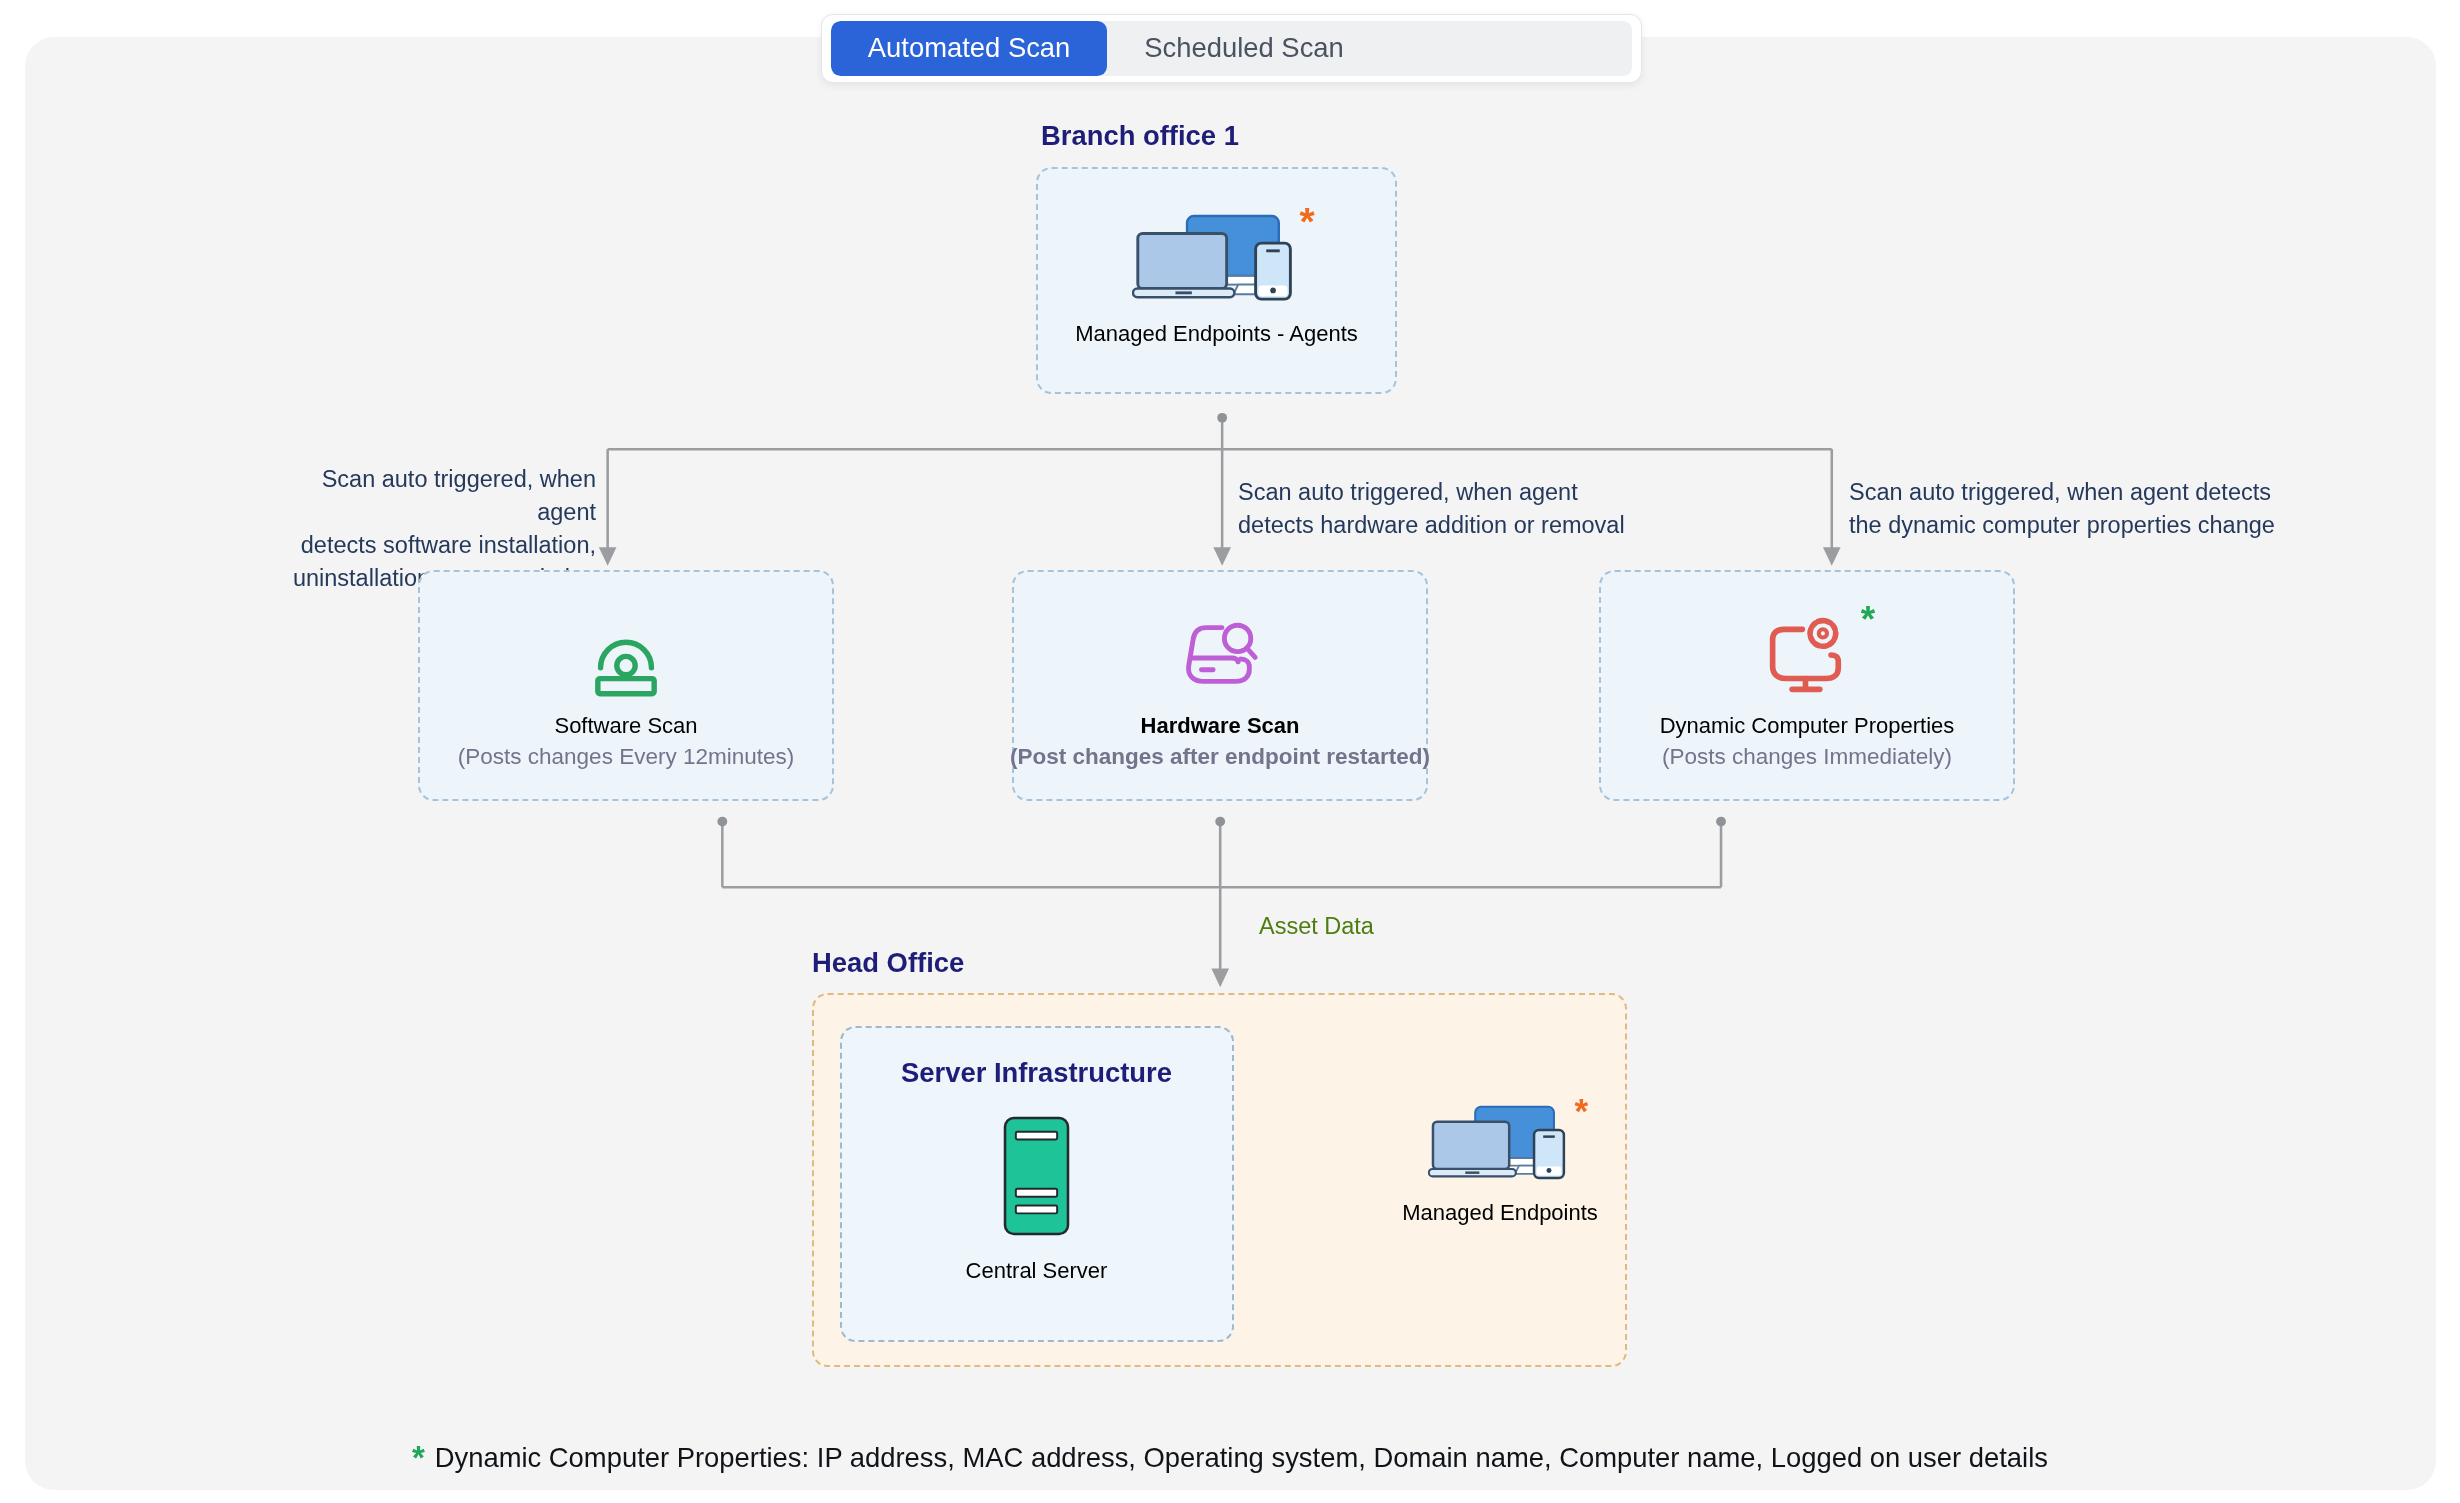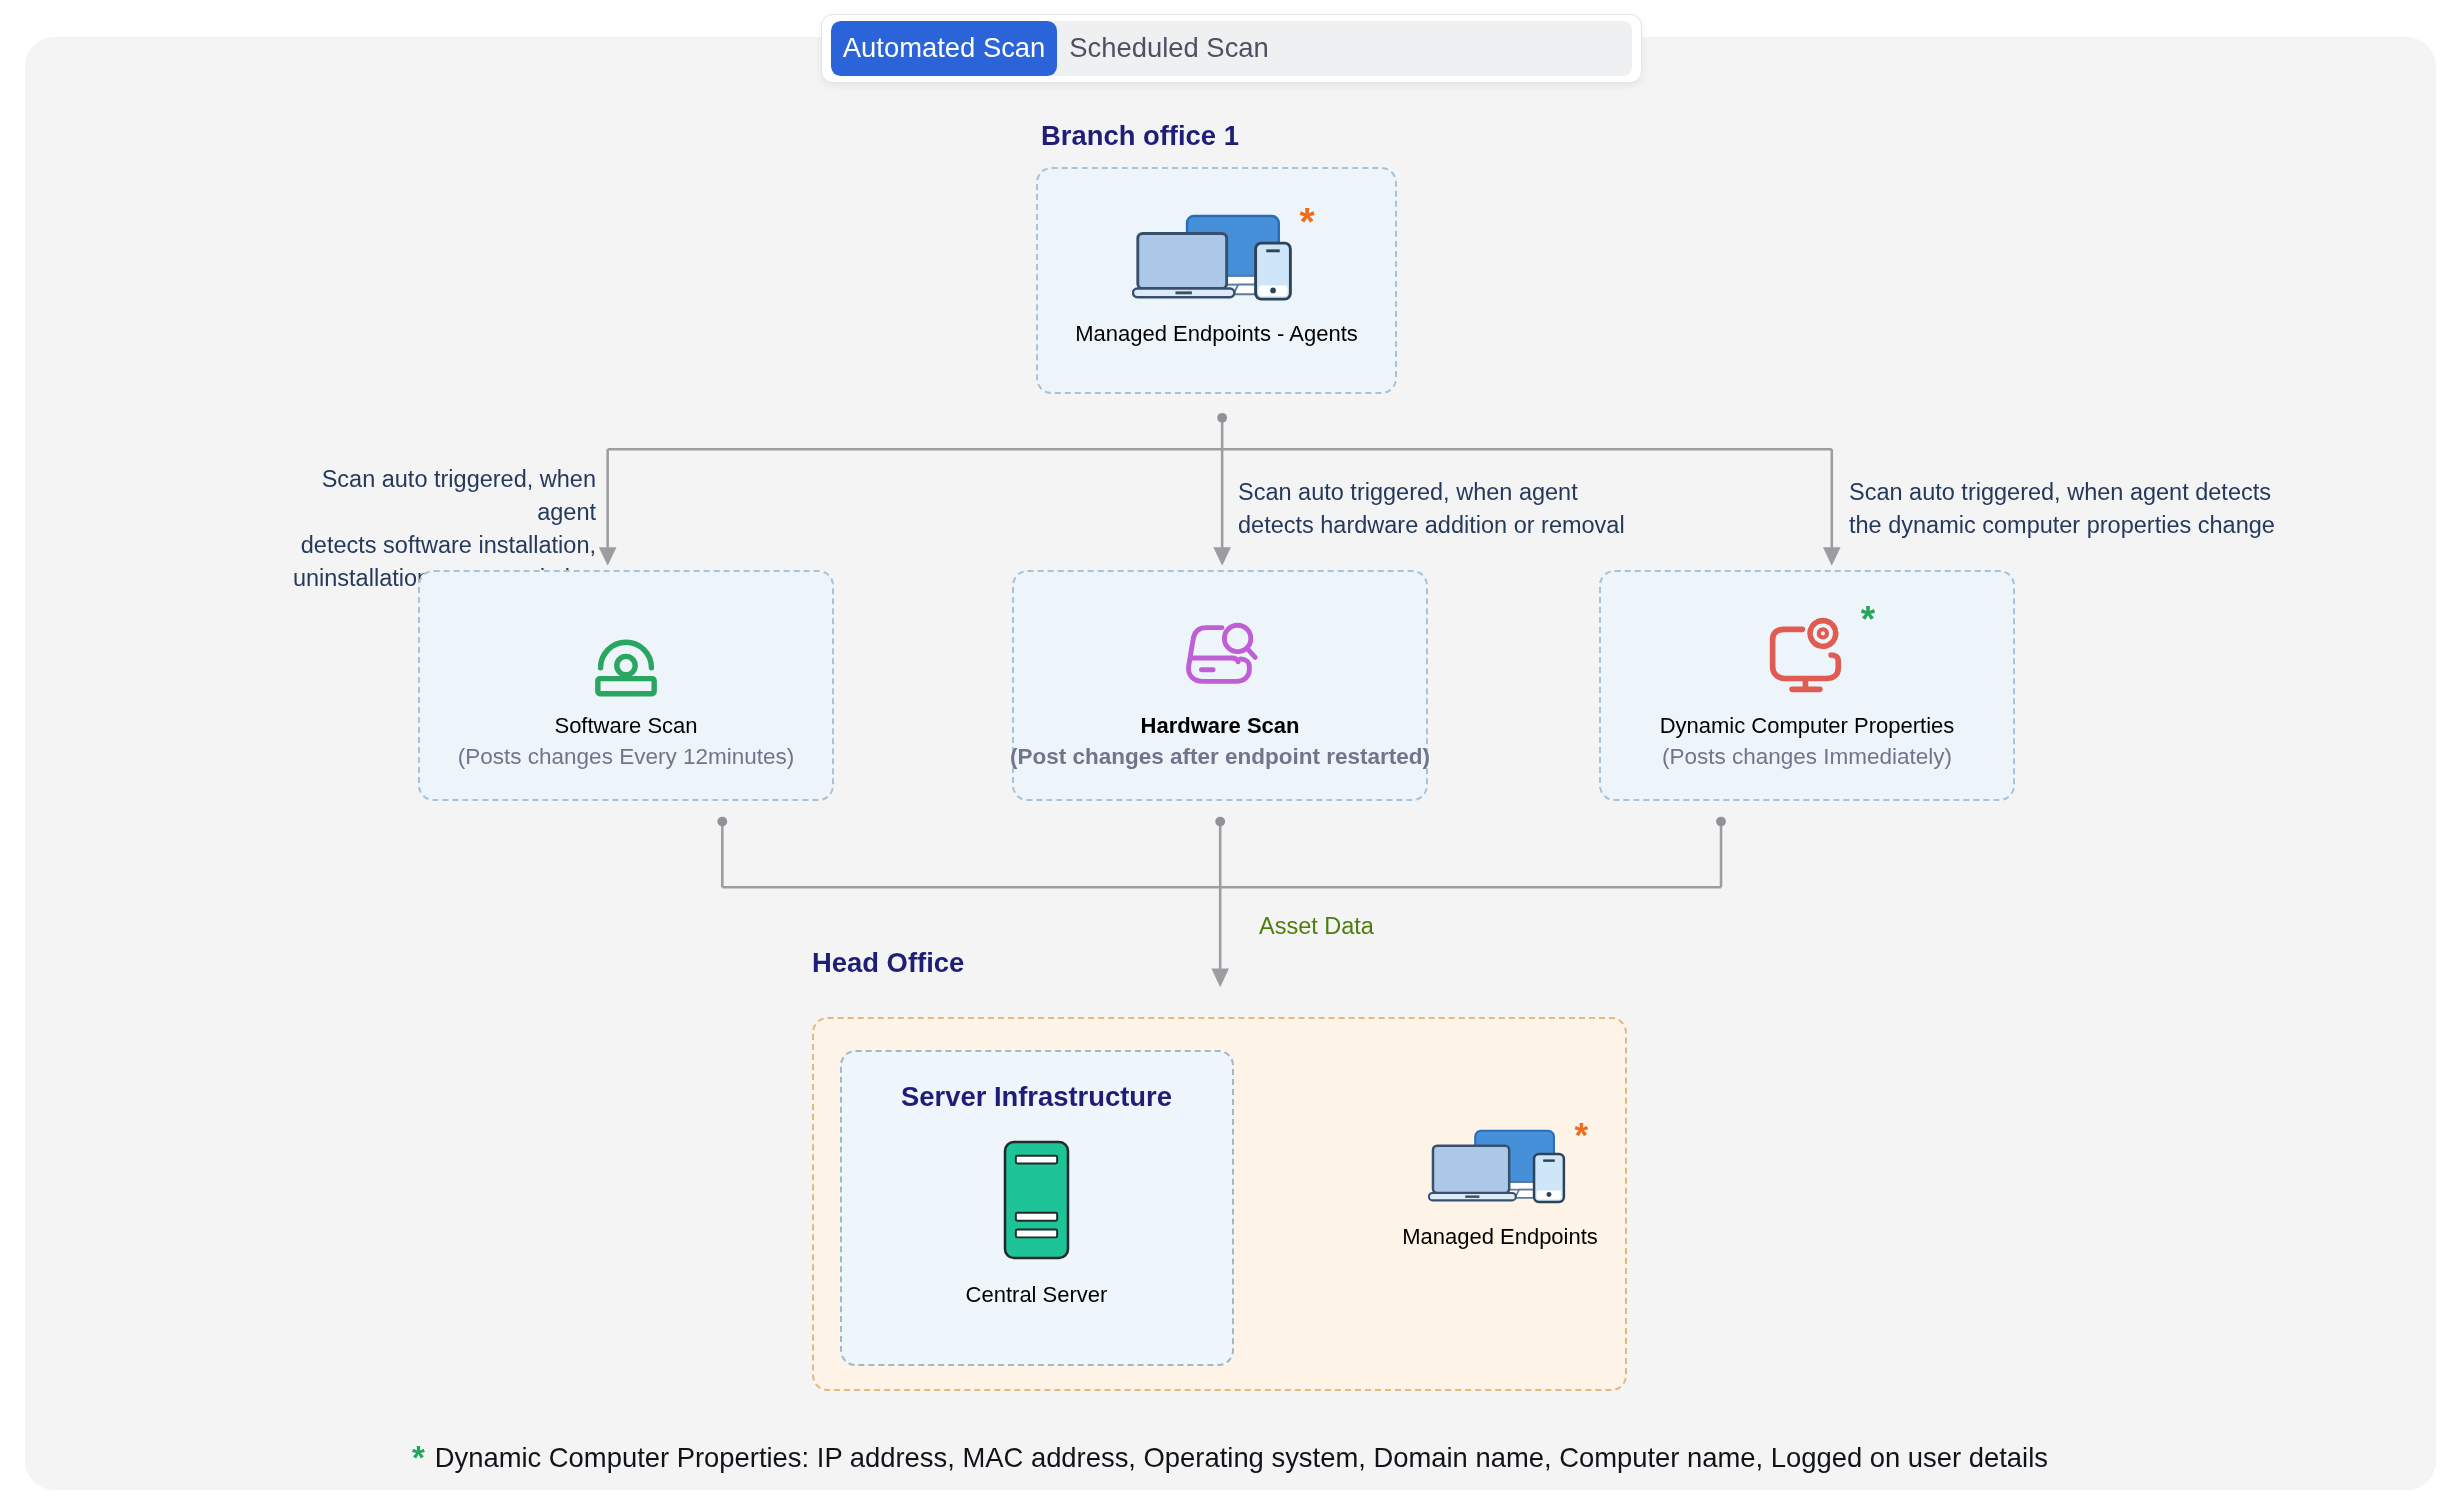--- a/index.html
+++ b/index.html
@@ -7,27 +7,27 @@
   #screen{position:absolute;left:0;top:0;width:2460px;height:1504px;}
 
   .panel{position:absolute;left:24.5px;top:37px;width:2411px;height:1453px;background:#f4f4f5;border-radius:29px;}
 
   
   .tabs-card{position:absolute;left:821px;top:13.7px;width:821px;height:69px;background:#ffffff;
     border:1px solid #e4e5e9;border-radius:11.8px;box-shadow:0 2.9px 7.8px rgba(30,40,60,.07);
     display:flex;align-items:center;padding:0 8.8px;box-sizing:border-box;}
   .tabs-strip{flex:1;height:55px;background:#eef0f2;border-radius:8.8px;display:flex;align-items:stretch;overflow:hidden;}
   .tab{display:flex;align-items:center;justify-content:center;font-size:27.4px;color:#4b5260;
-    padding:0 12px;white-space:nowrap;cursor:pointer;}
+    padding:0 37px;white-space:nowrap;cursor:pointer;}
   .tab.active{background:#2b63d9;color:#ffffff;border-radius:9.8px;}
 
   .section-title{position:absolute;font-size:27.4px;font-weight:700;color:#1e1e78;white-space:nowrap;}
 
   .dash-box{position:absolute;border:2px dashed #a6c3d9;border-radius:15.7px;background:#edf5fb;box-sizing:border-box;}
-  .head-box{border-color:#e0ba80;background:#fdf3e6;margin-top:24px;}
+  .head-box{border-color:#e0ba80;background:#fdf3e6;}
   .server-box{border-color:#9fb9cb;background:#eef6fb;}
 
   .node{display:flex;flex-direction:column;align-items:center;}
   .node-title{font-size:22px;color:#000000;margin-top:15.7px;white-space:nowrap;}
   .node-sub{font-size:22.5px;color:#73738c;margin-top:5px;white-space:nowrap;}
 
   .icon-wrap{position:relative;line-height:0;}
   .asterisk-orange{position:absolute;color:#f26b1d;font-size:39px;font-weight:700;line-height:1;}
   .asterisk-green{position:absolute;color:#21a857;font-size:37px;font-weight:700;line-height:1;}
 

